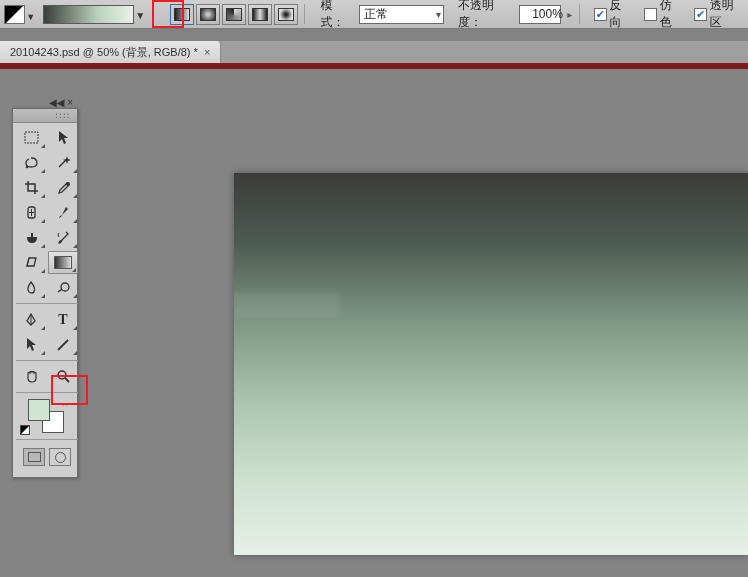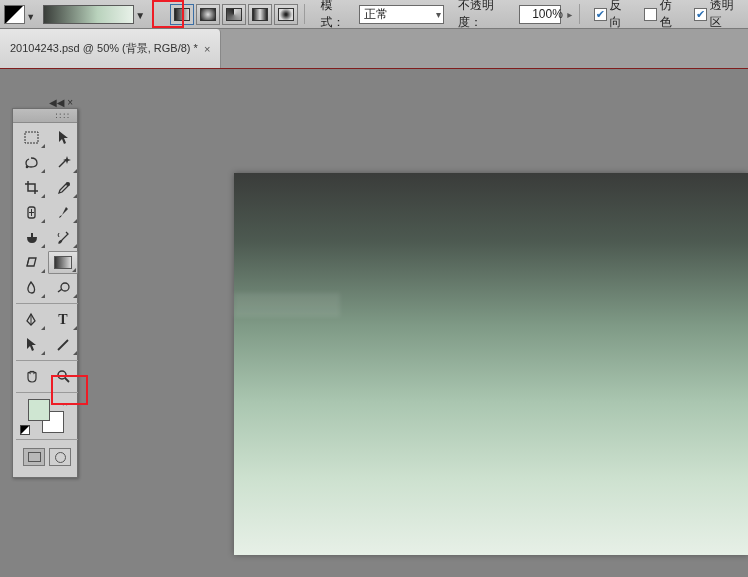--- a/index.html
+++ b/index.html
@@ -55,21 +55,21 @@
   width:42px; height:19px; border:1px solid #6a6a6a; background:#fff;
   display:flex; align-items:center; padding:0 12px; font-size:12px; position:relative;
 }
 .num-field .arrow{ position:absolute; right:-12px; font-size:10px; color:#555;}
 
 .check { display:flex; align-items:center; gap:3px; margin-left:8px;}
 .checkbox { width:13px; height:13px; border:1px solid #6b6b6b; background:#fff; display:flex;align-items:center;justify-content:center; font-size:11px; color:#2a6fb4; line-height:1;}
 .checkbox.checked::after{ content:"✔"; }
 
 
-.tab-bar{ height:40px; background:#9f9f9f; border-bottom:1px solid #7f1d1d; display:flex; }
+.tab-bar{ height:28px; background:#9f9f9f; border-bottom:6px solid #7f1d1d; display:flex;margin-top:12px; }
 .tab{
   padding:4px 10px; font-size:11px; color:#333;
   background:linear-gradient(#e6e6e6,#d2d2d2);
   border-right:1px solid #888; display:flex; align-items:center; gap:6px;
   border-top-right-radius:4px;
 }
 .tab .close{ font-size:11px; color:#555; }
 
 
 .canvas-area{ position:absolute; left:234px; top:173px; width:514px; height:382px;

